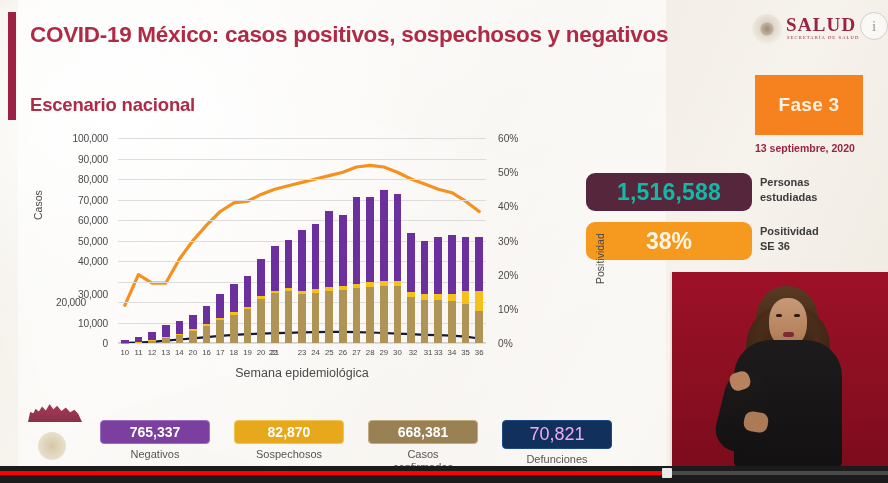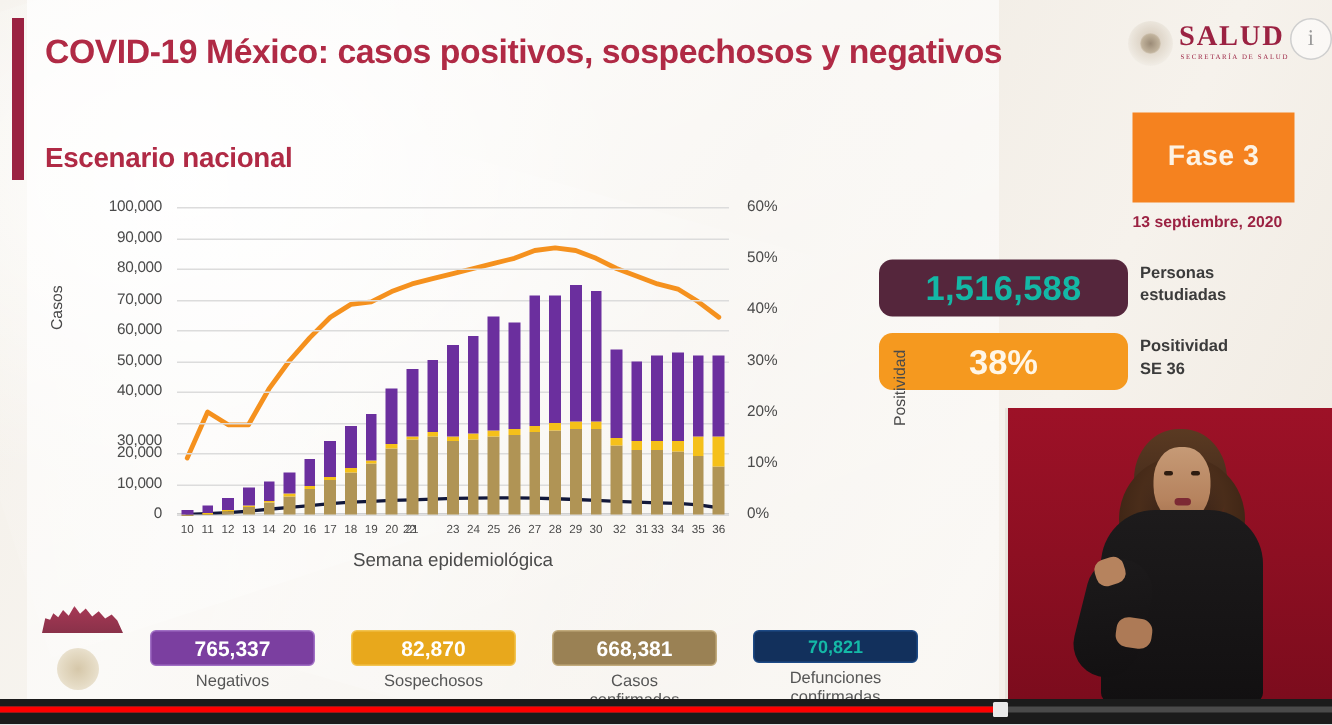--- a/index.html
+++ b/index.html
@@ -231,21 +231,21 @@
       <div>SE 36</div>
     </div>
 
     <div class="chart">
       <div class="ytitle-left">Casos</div>
       <div class="ytitle-right">Positividad</div>
       <div class="xtitle">Semana epidemiológica</div>
       <div id="y-left-labels">
           <div class="ylab-left" style="top: 215px; left: 0px; width: 74px;">0</div>
           <div class="ylab-left" style="top: 194.5px; left: 0px; width: 74px;">10,000</div>
-          <div class="ylab-left" style="top: 174px; left: 0px; width: 74px;">20,000</div>
+          <div class="ylab-left" style="top: 174px; left: 0px; width: 74px; text-align: center;">20,000</div>
           <div class="ylab-left" style="top: 153.5px; left: 0px; width: 74px; margin-top: 12px;">30,000</div>
           <div class="ylab-left" style="top: 133px; left: 0px; width: 74px;">40,000</div>
           <div class="ylab-left" style="top: 112.5px; left: 0px; width: 74px;">50,000</div>
           <div class="ylab-left" style="top: 92px; left: 0px; width: 74px;">60,000</div>
           <div class="ylab-left" style="top: 71.5px; left: 0px; width: 74px;">70,000</div>
           <div class="ylab-left" style="top: 51px; left: 0px; width: 74px;">80,000</div>
           <div class="ylab-left" style="top: 30.5px; left: 0px; width: 74px;">90,000</div>
           <div class="ylab-left" style="top: 10px; left: 0px; width: 74px;">100,000</div>
         </div>
       <div id="y-right-labels">
@@ -451,21 +451,21 @@
           <div style="color: rgb(85, 85, 85); font-size: 11px; margin-top: 4px; line-height: 13px;">Sospechosos</div>
         </div>
         <div style="width: 110px; text-align: center;">
           <div style="background: rgb(154, 129, 84); border: 1.5px solid rgb(194, 171, 125); border-radius: 4px; color: rgb(255, 255, 255); font-weight: bold; font-size: 14px; padding: 3px 4px;">668,381</div>
           <div style="color: rgb(85, 85, 85); font-size: 11px; margin-top: 4px; line-height: 13px;">
             <div>Casos</div>
             <div>confirmados</div>
           </div>
         </div>
         <div style="width: 110px; text-align: center;">
-          <div style="background: rgb(18, 48, 92); border: 1.5px solid rgb(29, 74, 134); border-radius: 4px; color: #14b8a6; font-weight: bold; font-size: 12px; padding: 3px 0px;">70,821</div>
+          <div style="background: rgb(18, 48, 92); border: 1.5px solid rgb(29, 74, 134); border-radius: 4px; color: #f0abfc; font-weight: normal; font-size: 18px; padding: 3px 0px;">70,821</div>
           <div style="color: rgb(85, 85, 85); font-size: 11px; margin-top: 4px; line-height: 13px;">
             <div>Defunciones</div>
             <div>confirmadas</div>
           </div>
         </div>
       </div>
 
     <div class="emblem">
       <div class="group"></div>
       <div class="coin"></div>

